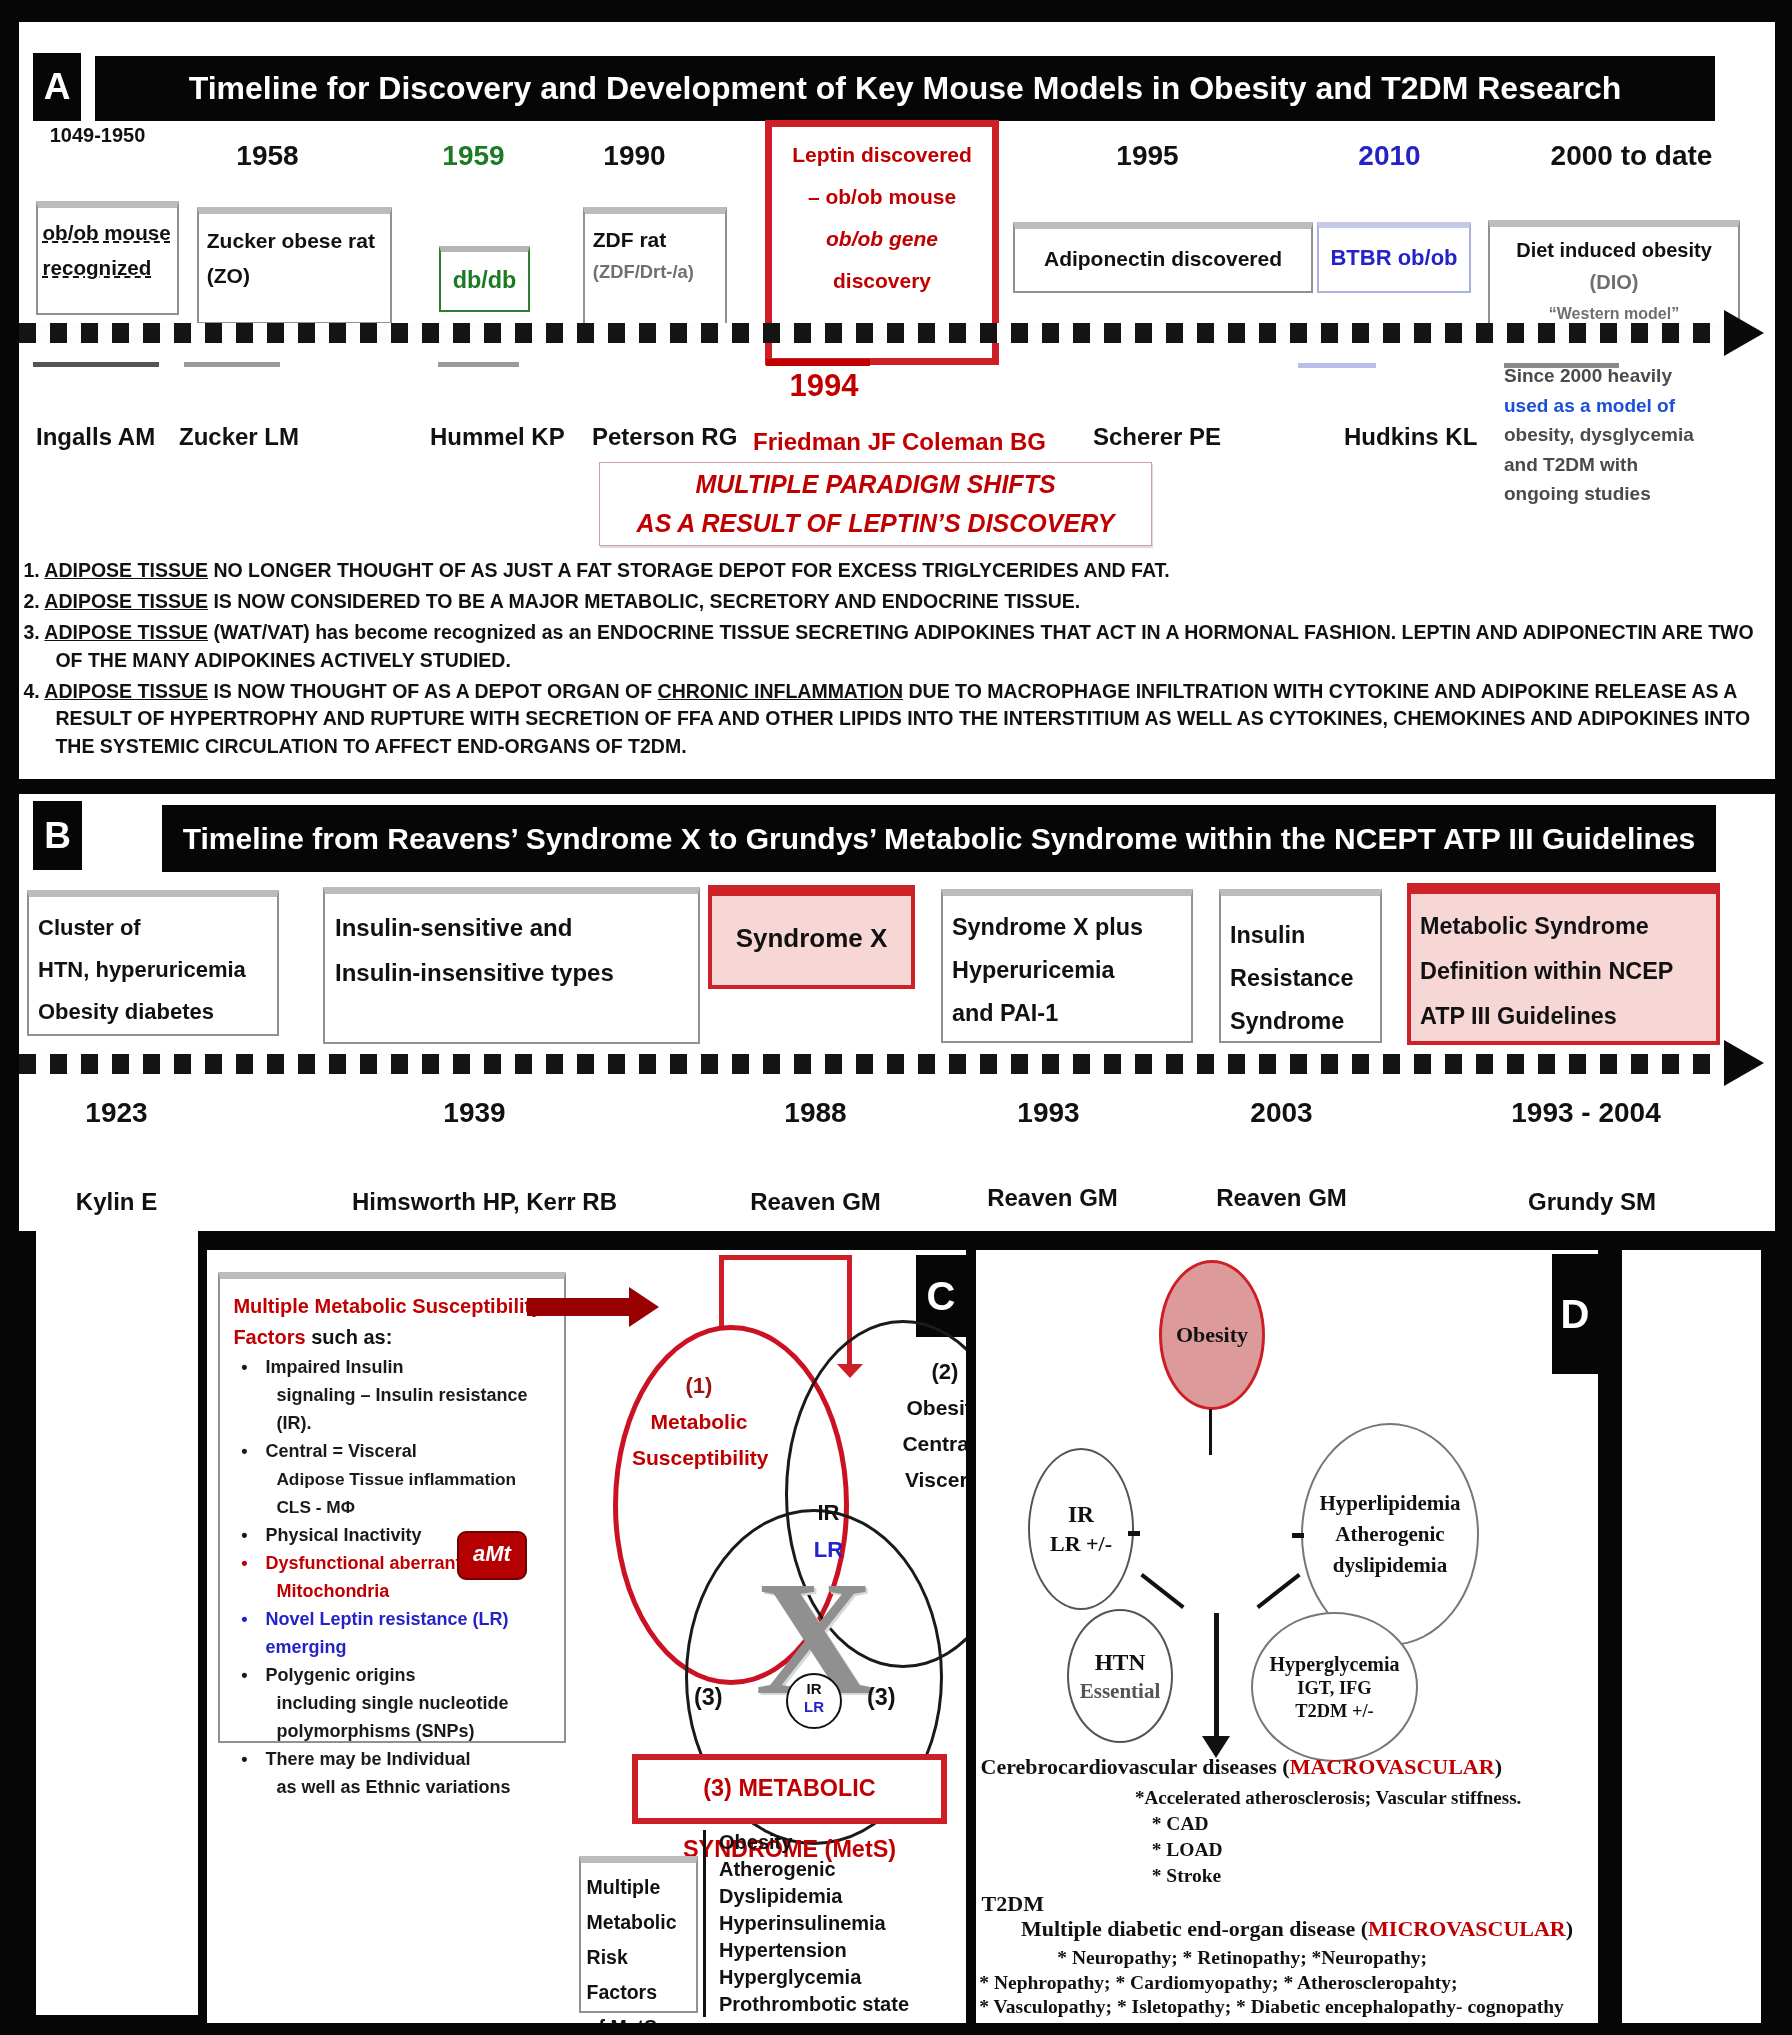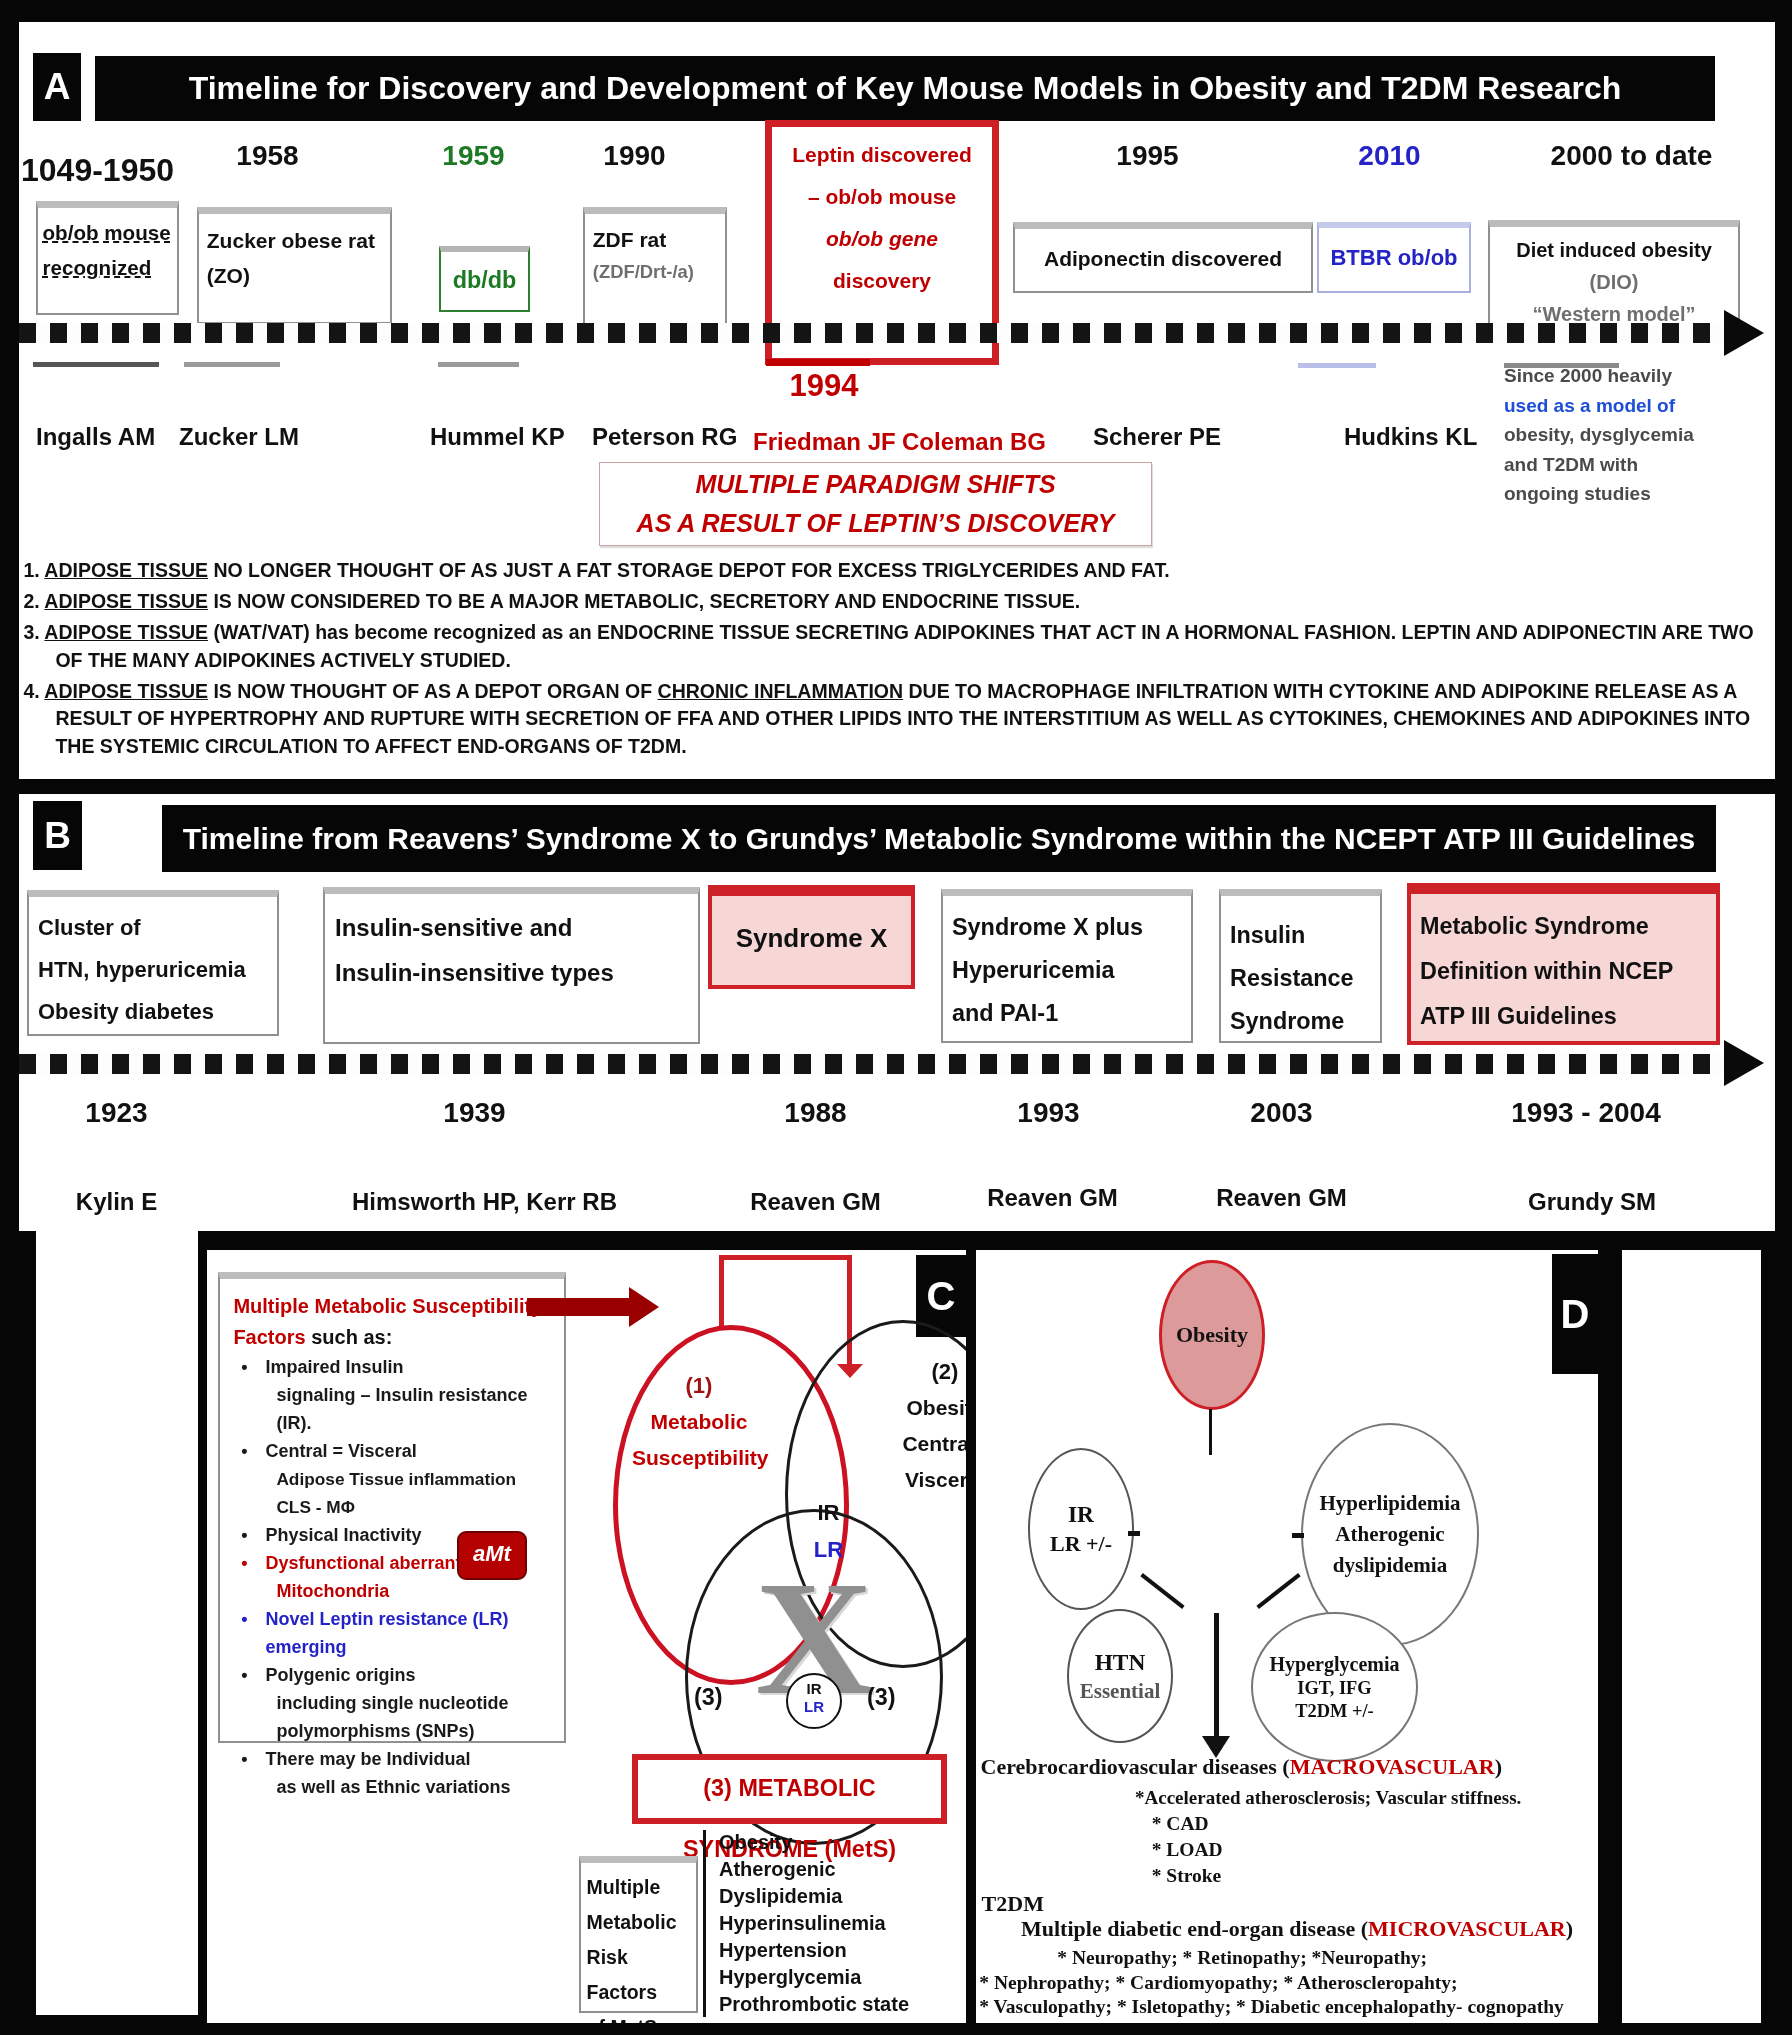--- a/index.html
+++ b/index.html
@@ -42,21 +42,21 @@
   <div class="abs blk" style="left:0;top:0;width:19px;height:2035px;"></div>
   <div class="abs blk" style="left:1775px;top:0;width:18px;height:2035px;"></div>
 
   <div class="abs blk ctr" style="left:33px;top:53px;width:48px;height:68px;line-height:68px;">
     <span class="wt b" style="font-size:37px;">A</span>
   </div>
   <div class="abs blk ctr" style="left:95px;top:56px;width:1620px;height:65px;line-height:65px;">
     <span class="wt b" style="font-size:32px;">Timeline for Discovery and Development of Key Mouse Models in Obesity and T2DM Research</span>
   </div>
 
-  <div class="abs ctr b nw" style="left:14px;top:152px;width:167px;font-size:32px;">1049-1950</div>
+  <div class="abs ctr b nw" style="left:14px;top:124px;width:167px;font-size:20px;">1049-1950</div>
   <div class="abs ctr b nw" style="left:184px;top:140px;width:167px;font-size:28px;">1958</div>
   <div class="abs ctr b nw green" style="left:390px;top:140px;width:167px;font-size:28px;">1959</div>
   <div class="abs ctr b nw" style="left:551px;top:140px;width:167px;font-size:28px;">1990</div>
   <div class="abs ctr b nw" style="left:1064px;top:140px;width:167px;font-size:28px;">1995</div>
   <div class="abs ctr b nw blue" style="left:1306px;top:140px;width:167px;font-size:28px;">2010</div>
   <div class="abs ctr b nw" style="left:1520px;top:140px;width:223px;font-size:28px;">2000 to date</div>
 
   <div class="abs gbox" style="left:36px;top:201px;width:143px;height:114px;padding:6.7px 4.5px;">
     <div class="b udash" style="font-size:20.6px;line-height:35px;">ob/ob mouse</div>
     <div class="b udash" style="font-size:20.6px;line-height:35px;">recognized</div>
@@ -79,21 +79,21 @@
     <div class="b red" style="font-size:21px;line-height:42px;">discovery</div>
   </div>
   <div class="abs gbox ctr" style="left:1013px;top:222px;width:300px;height:71px;line-height:60px;">
     <span class="b" style="font-size:21px;">Adiponectin discovered</span>
   </div>
   <div class="abs ctr" style="left:1317px;top:222px;width:154px;height:71px;background:#fff;border:2.8px solid #aab0e0;border-top:6.7px solid #c5c9ea;box-sizing:border-box;line-height:59px;">
     <span class="b blue" style="font-size:22px;">BTBR ob/ob</span>
   </div>
   <div class="abs gbox ctr" style="left:1488px;top:220px;width:252px;height:106px;padding:6.7px 3.3px;">
     <div class="b" style="font-size:20px;line-height:32px;"><span>Diet induced obesity </span><span class="seg-gray">(DIO)</span></div>
-    <div class="b gray" style="font-size:20px;line-height:32px;">“Western model”</div>
+    <div class="b gray" style="font-size:16px;line-height:32px;">“Western model”</div>
   </div>
 
   <div class="abs dotline" style="left:19px;top:323px;width:1708px;height:20px;"></div>
   <div class="abs tri-r" style="left:1724px;top:310px;"></div>
 
   <div class="abs" style="left:33px;top:362px;width:126px;height:4.5px;background:#555;"></div>
   <div class="abs" style="left:184px;top:362px;width:96px;height:4.5px;background:#9a9a9a;"></div>
   <div class="abs" style="left:438px;top:362px;width:81px;height:4.5px;background:#9a9a9a;"></div>
   <div class="abs" style="left:766px;top:359px;width:104px;height:6.7px;background:#c00000;"></div>
   <div class="abs" style="left:1298px;top:363px;width:78px;height:4.5px;background:#b9bfe8;"></div>

